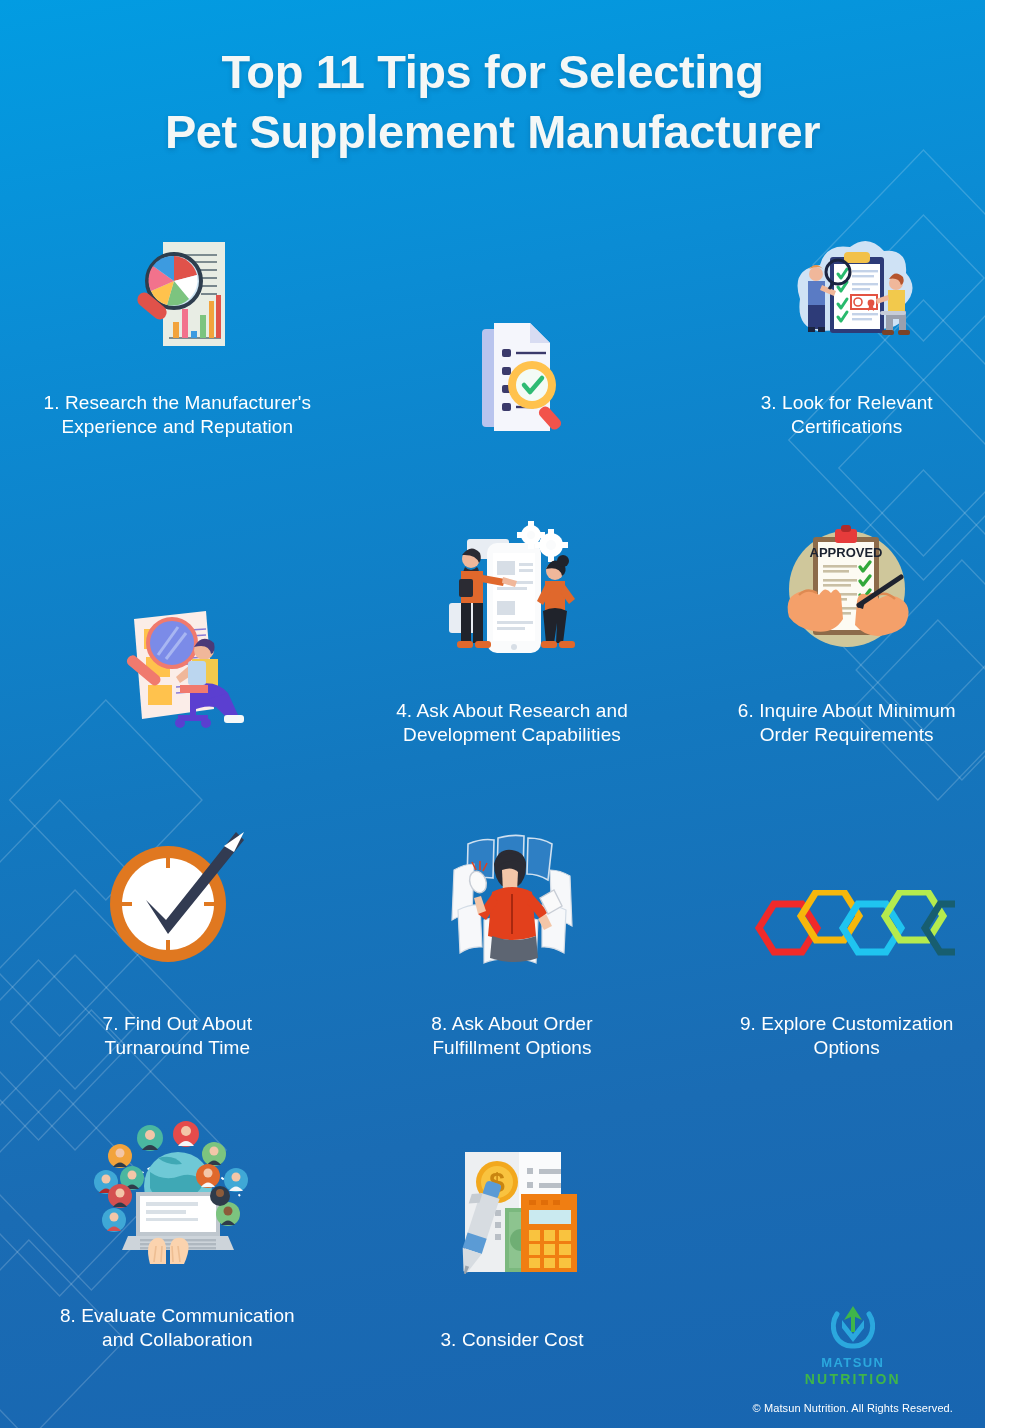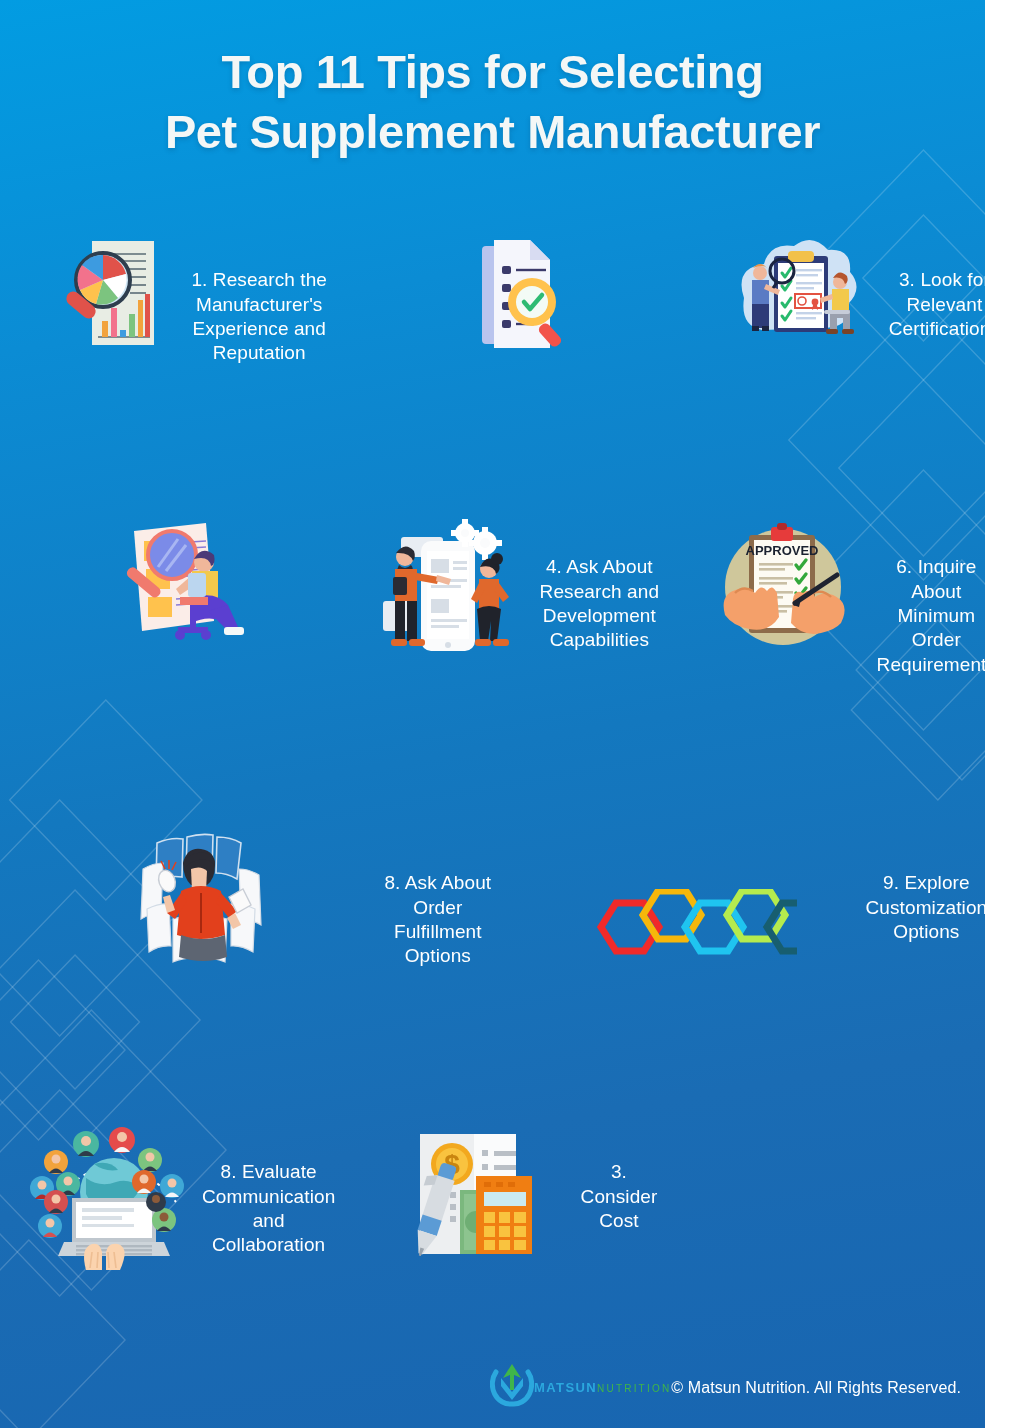--- a/index.html
+++ b/index.html
@@ -57,20 +57,22 @@
     width: 1024px;
     padding: 0 10px;
   }
   .row {
     display: flex;
     width: 100%;
   }
   .cell {
     flex: 1 1 0;
     display: flex;
+    flex-direction: column;
+    align-items: center;
     justify-content: flex-end;
     padding: 0 14px;
   }
   .art {
     display: flex;
     align-items: flex-end;
     justify-content: center;
     width: 100%;
   }
   .art svg { display: block; }
@@ -98,43 +100,45 @@
 
   .row-4 { height: 230px; margin-top: 62px; }
   .row-4 .art { height: 150px; }
   .row-4 .caption { margin-top: 38px; }
 
   .row-4 .cell.empty { visibility: hidden; }
 
   
   .footer {
     position: absolute;
-    right: 24px;
+    right: 32px;
     bottom: 14px;
     z-index: 4;
     display: flex;
+    flex-direction: column;
     align-items: center;
   }
   .brand-mark { margin-bottom: 2px; }
   .brand-name {
     font-size: 13px;
     font-weight: bold;
     letter-spacing: 1.4px;
     color: #2BA8DE;
     line-height: 1.05;
   }
   .brand-sub {
-    font-size: 10px;
-    font-weight: normal;
+    font-size: 14px;
+    font-weight: bold;
     letter-spacing: 2.2px;
     color: #3FB54A;
     line-height: 1.3;
   }
   .copyright {
-    font-size: 16px;
+    margin-top: 14px;
+    font-size: 11px;
     color: #FFFFFF;
     letter-spacing: 0.1px;
     white-space: nowrap;
   }
 </style>
 </head>
 <body>
 
 <div id="poster">
 
@@ -431,20 +435,38 @@
             <path d="M80 86 l8 -6 l-2 8z" fill="#1E2330"></path>
           </svg>
         </div>
         <div class="caption">6. Inquire About Minimum
 Order Requirements</div>
       </div>
     </div>
 
     <div class="row row-3">
 
+      <div class="cell">
+        <div class="art">
+          <svg width="142" height="138" viewBox="0 0 142 138">
+            <circle cx="62" cy="76" r="58" fill="#E07820"></circle>
+            <circle cx="62" cy="76" r="46" fill="#FFFFFF"></circle>
+            <g stroke="#E07820" stroke-width="4" stroke-linecap="butt">
+              <line x1="62" y1="30" x2="62" y2="40"></line>
+              <line x1="62" y1="112" x2="62" y2="122"></line>
+              <line x1="16" y1="76" x2="26" y2="76"></line>
+              <line x1="98" y1="76" x2="108" y2="76"></line>
+            </g>
+            <path d="M40 72 L60 92 L130 4 L138 12 L62 106 Z" fill="#323B52"></path>
+            <path d="M118 18 L138 4 L128 24 Z" fill="#FFFFFF"></path>
+          </svg>
+        </div>
+        <div class="caption">7. Find Out About
+Turnaround Time</div>
+      </div>
 
       <div class="cell">
         <div class="art">
           <svg width="144" height="138" viewBox="0 0 144 138">
             <g fill="#2E7FC4" stroke="#CFE0F0" stroke-width="1.6">
               <path d="M28 16 q14 -6 26 -4 l-1 38 q-14 -2 -26 4z"></path>
               <path d="M58 10 q14 -4 26 -2 l-1 38 q-13 -2 -26 2z"></path>
               <path d="M88 10 q14 0 24 6 l-4 36 q-10 -6 -21 -6z"></path>
             </g>
             <g fill="#F7F8FA" stroke="#D3DCE6" stroke-width="1.2">

